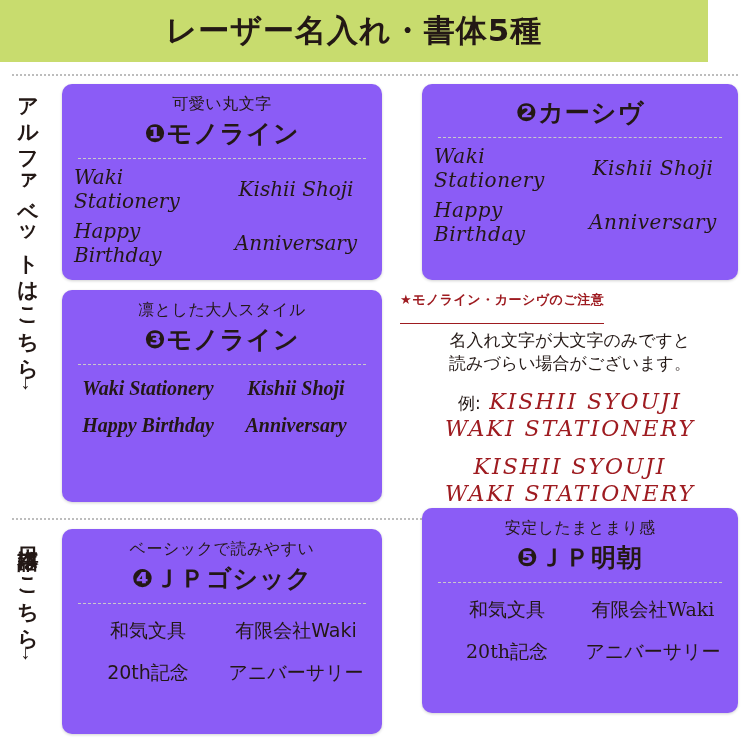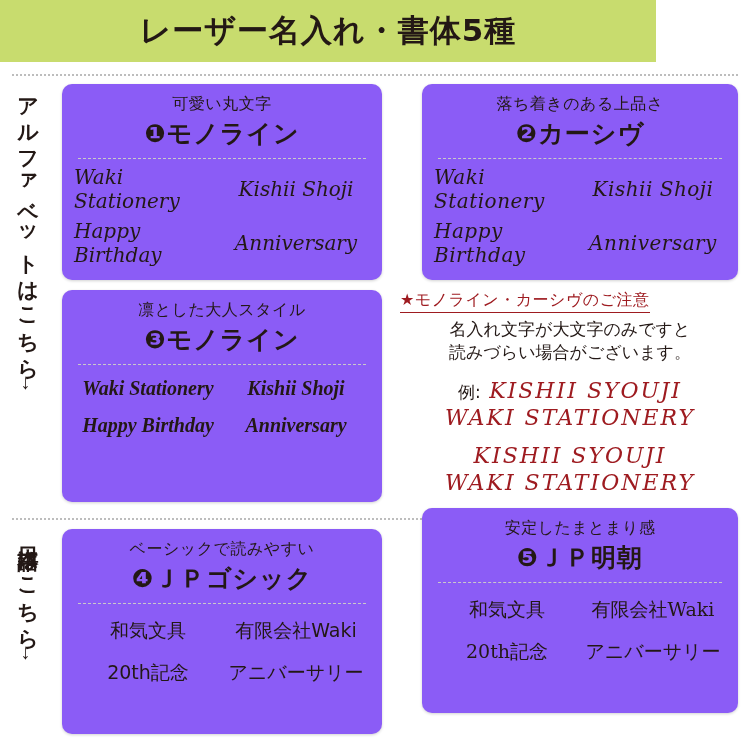--- a/index.html
+++ b/index.html
@@ -19,21 +19,21 @@
     width: 750px;
     height: 750px;
     box-sizing: border-box;
   }
 
   
   .header {
     position: absolute;
     left: 0;
     top: 0;
-    width: 656px;
+    width: 708px;
     height: 62px;
     background: #c8dc6e;
     display: flex;
     align-items: center;
     justify-content: center;
   }
   .header-title {
     font-size: 31px;
     font-weight: bold;
     letter-spacing: 1px;
@@ -153,27 +153,27 @@
 
   
   .notice {
     position: absolute;
     left: 400px;
     top: 290px;
     width: 340px;
     box-sizing: border-box;
   }
   .notice-head {
-    font-size: 16px;
-    font-weight: normal;
+    font-size: 13px;
+    font-weight: bold;
     color: #9e1b20;
     font-family: "DejaVu Sans", "Liberation Sans", sans-serif;
     border-bottom: 1.5px solid #9e1b20;
     display: inline-block;
-    padding-bottom: 1px;
+    padding-bottom: 14px;
     letter-spacing: 0.5px;
   }
   .notice-body {
     margin-top: 6px;
     font-size: 17px;
     line-height: 1.35;
     color: #231815;
     font-family: Liberation Serif, serif;
     text-align: center;
   }
@@ -229,21 +229,20 @@
     <div class="card-rule"></div>
     <div class="samples">
       <span class="script">Waki Stationery</span>
       <span class="script">Kishii Shoji</span>
       <span class="script">Happy Birthday</span>
       <span class="script">Anniversary</span>
     </div>
   </div>
 
   <div class="card" id="card-2">
-    <div class="card-sub">落ち着きのある上品さ</div>
     <div class="card-title">
       <span>❷</span><span>カーシヴ</span>
     </div>
     <div class="card-rule"></div>
     <div class="samples">
       <span class="script-2">Waki Stationery</span>
       <span class="script-2">Kishii Shoji</span>
       <span class="script-2">Happy Birthday</span>
       <span class="script-2">Anniversary</span>
     </div>

